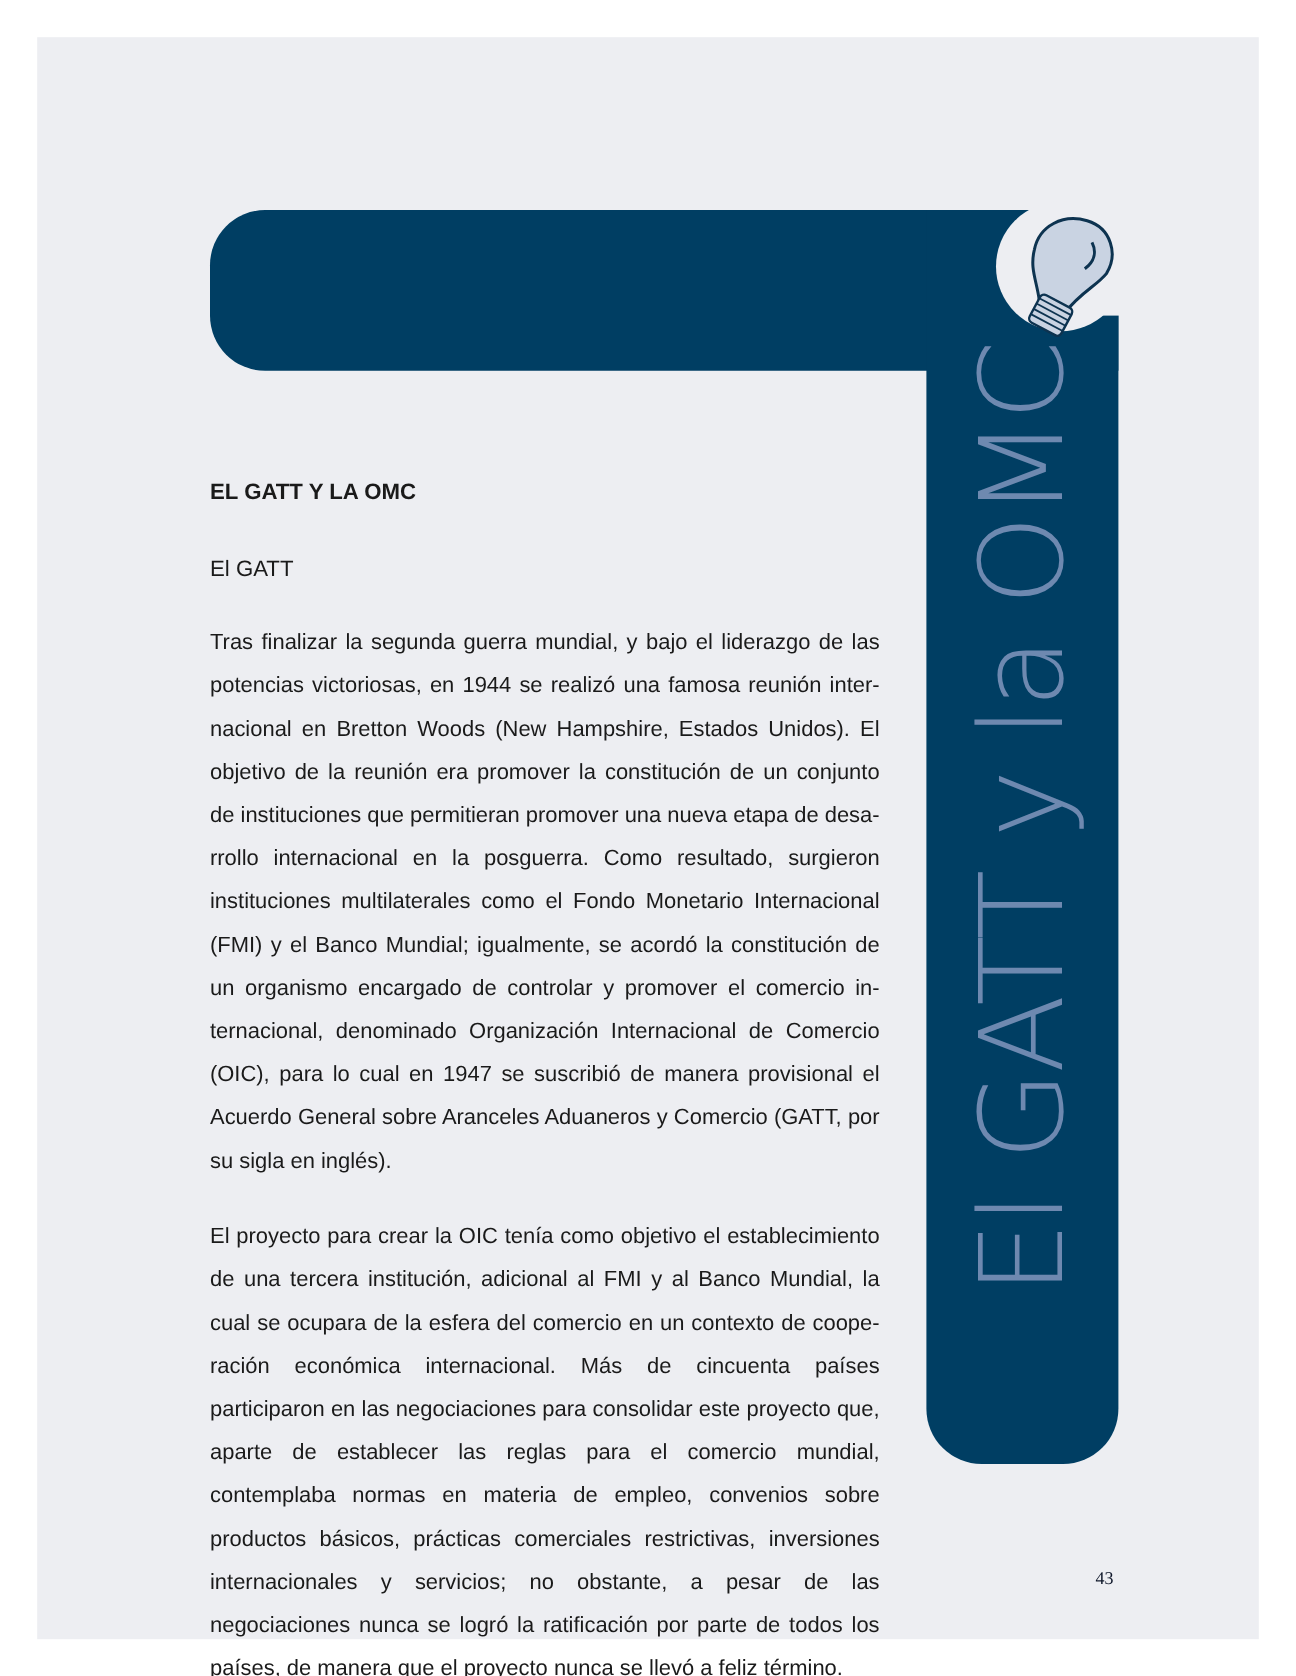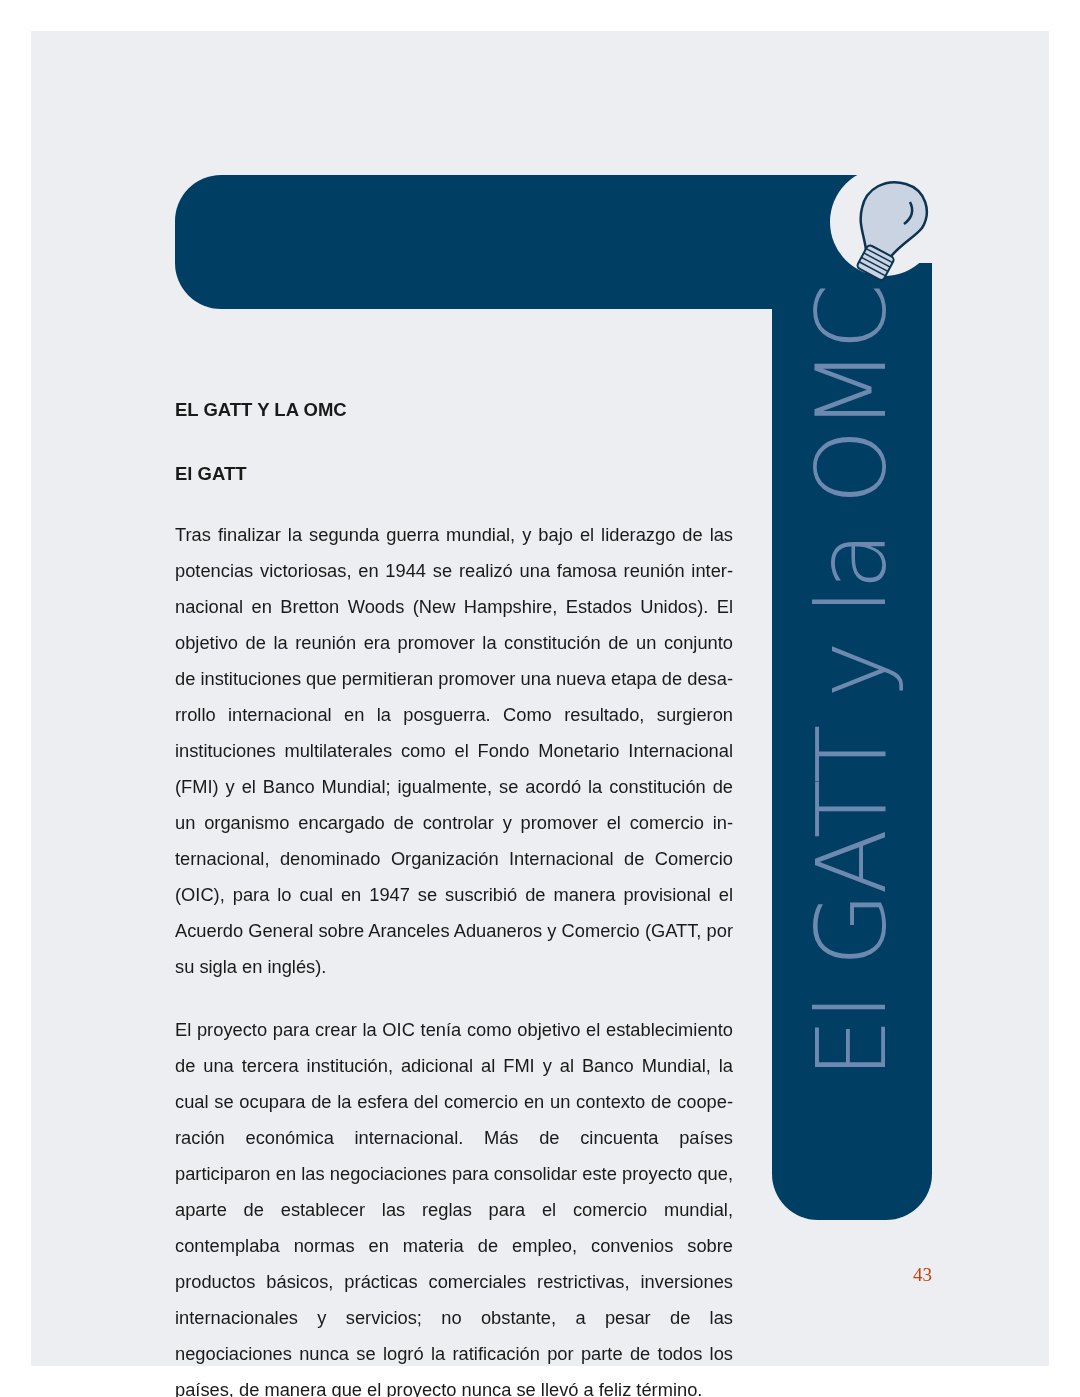--- a/index.html
+++ b/index.html
@@ -36,28 +36,28 @@
       color: #6e89b0;
       line-height: 1;
       transform-origin: 50% 50%;
     }
     .content {
       position: absolute; left: 175px; top: 397px; width: 558px;
       font-family: "Liberation Sans", sans-serif;
       color: #1a1a1a;
     }
     .heading { font-weight: bold; font-size: 18.5px; margin: 0 0 38px 0; line-height: 26px; }
-    .subheading { font-weight: bold; font-size: 18.5px; margin: 0 0 30px 0; line-height: 26px; }
+    .subheading { font-weight: normal; font-size: 18.5px; margin: 0 0 30px 0; line-height: 26px; }
     .para {
       font-size: 18.3px; line-height: 36px; text-align: justify; margin: 0 0 27px 0;
       hyphens: manual;
     }
     .page-number {
-      position: absolute; left: 913px; top: 1264px;
-      font-family: "Liberation Serif", serif; font-size: 19px; color: #c2410c;
+      position: absolute; left: 913px; top: 1308px;
+      font-family: "Liberation Serif", serif; font-size: 15px; color: #0f172a;
     }
   </style>
 </head>
 <body>
 
 <div class="page"></div>
 
 <div class="banner"></div>
 <div class="sidebar"></div>
 <div class="bulb-cutout"></div>

